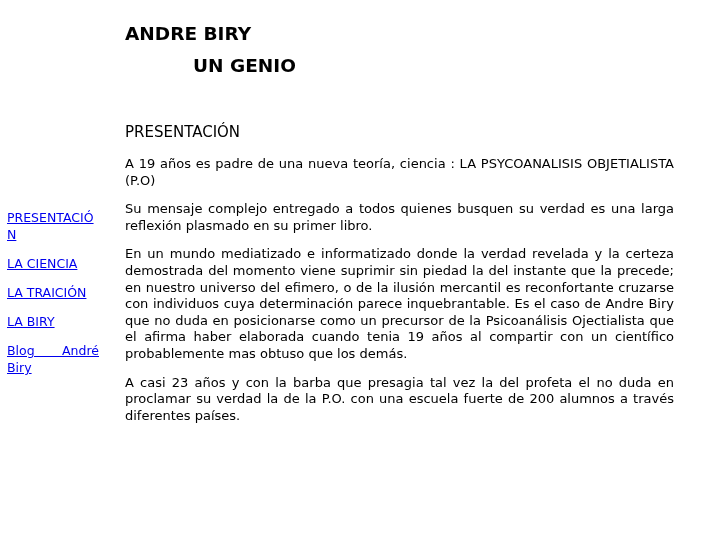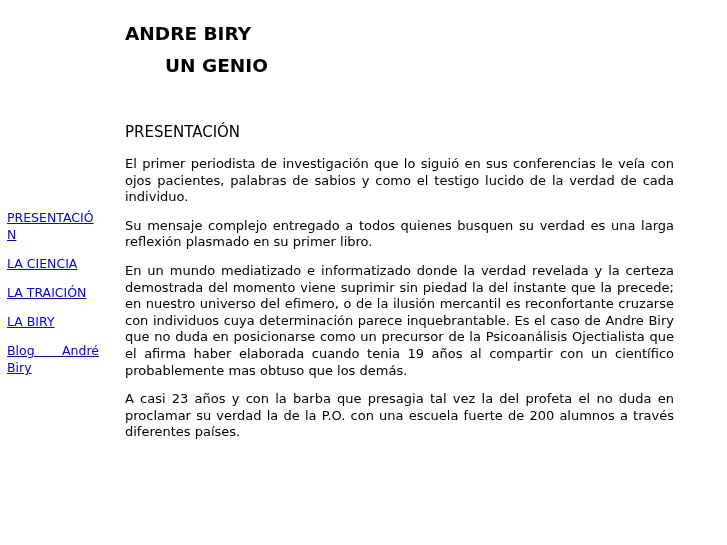--- a/index.html
+++ b/index.html
@@ -43,21 +43,21 @@
     position: absolute;
     left: 0;
     top: 23px;
     font-size: 18.5px;
     font-weight: bold;
     margin: 0;
     white-space: nowrap;
   }
   .title2 {
     position: absolute;
-    left: 40px;
+    left: 68px;
     top: 55px;
     font-size: 18.5px;
     font-weight: bold;
     margin: 0;
     white-space: nowrap;
   }
   .section-title {
     position: absolute;
     left: 0;
     top: 123px;
@@ -88,19 +88,19 @@
   <a href="#">LA TRAICIÓN</a>
   <a href="#">LA BIRY</a>
   <a href="#">Blog André Biry</a>
 </nav>
 
 <main class="main">
   <h1 class="title1">ANDRE BIRY</h1>
   <h2 class="title2">UN GENIO</h2>
   <h3 class="section-title">PRESENTACIÓN</h3>
   <div class="body-text">
-    <p>El primer periodista de investigación que lo siguió en sus conferencias le veía con ojos pacientes, palabras de sabios y como el testigo lucido de la verdad de cada individuo.</p>
+    <p>A 19 años es padre de una nueva teoría, ciencia : LA PSYCOANALISIS OBJETIALISTA (P.O)</p>
     <p>Su mensaje complejo entregado a todos quienes busquen su verdad es una larga reflexión plasmado en su primer libro.</p>
     <p>En un mundo mediatizado e informatizado donde la verdad revelada y la certeza demostrada del momento viene suprimir sin piedad la del instante que la precede; en nuestro universo del efimero, o de la ilusión mercantil es reconfortante cruzarse con individuos cuya determinación parece inquebrantable. Es el caso de Andre Biry que no duda en posicionarse como un precursor de la Psicoanálisis Ojectialista que el afirma haber elaborada cuando tenia 19 años al compartir con un científico probablemente mas obtuso que los demás.</p>
     <p>A casi 23 años y con la barba que presagia tal vez la del profeta el no duda en proclamar su verdad la de la P.O. con una escuela fuerte de 200 alumnos a través diferentes países.</p>
 
   </div>
 </main>
 
 </body></html>

